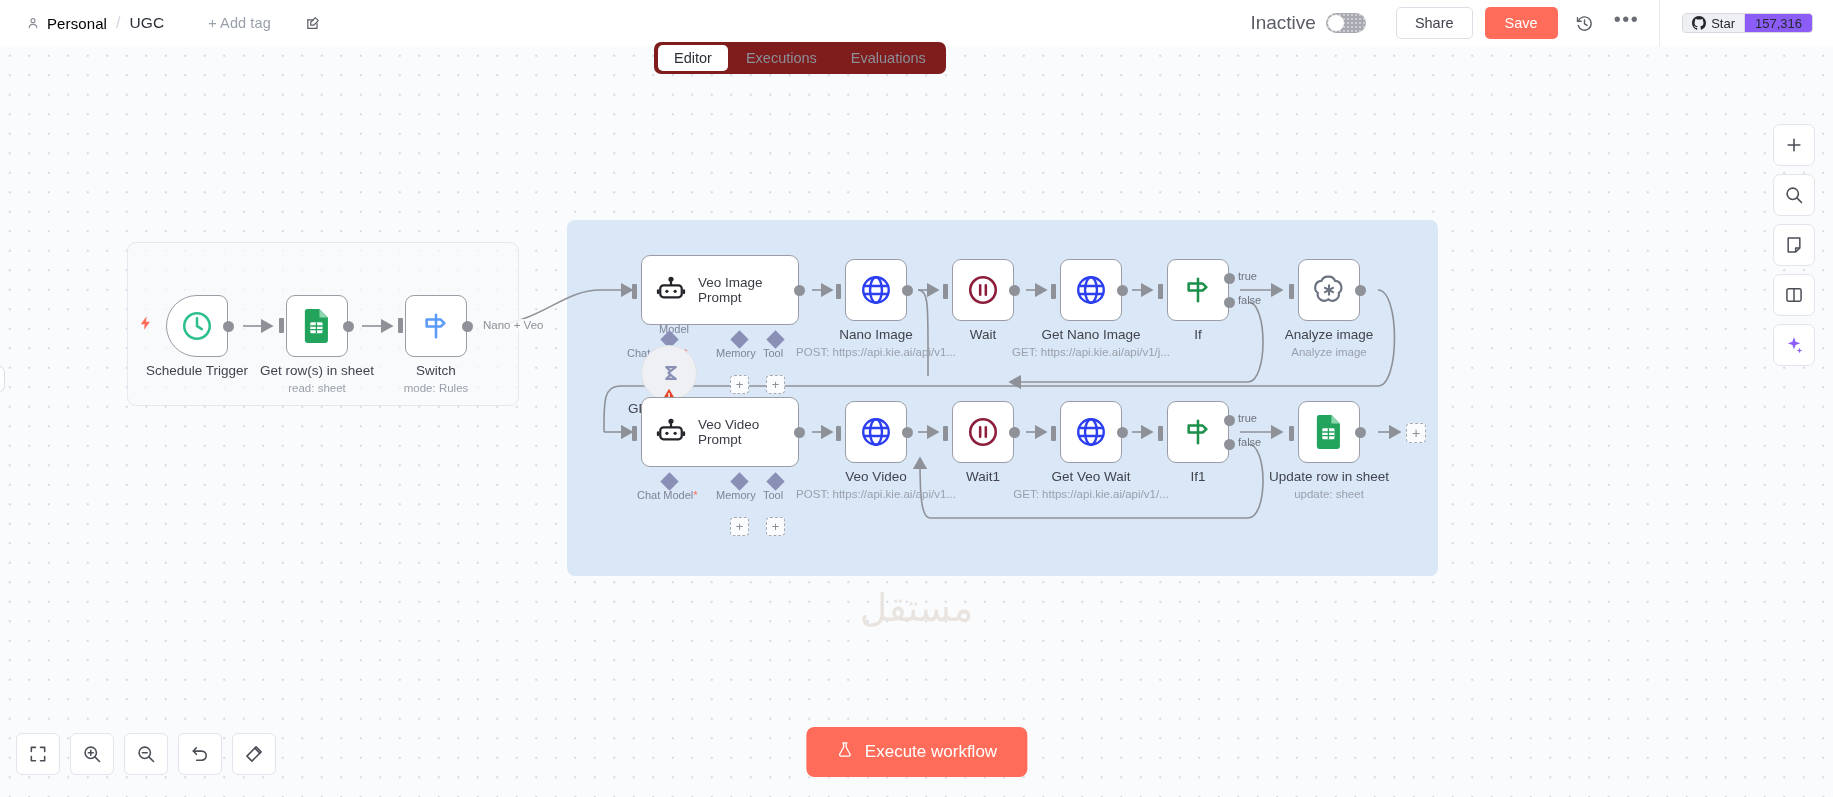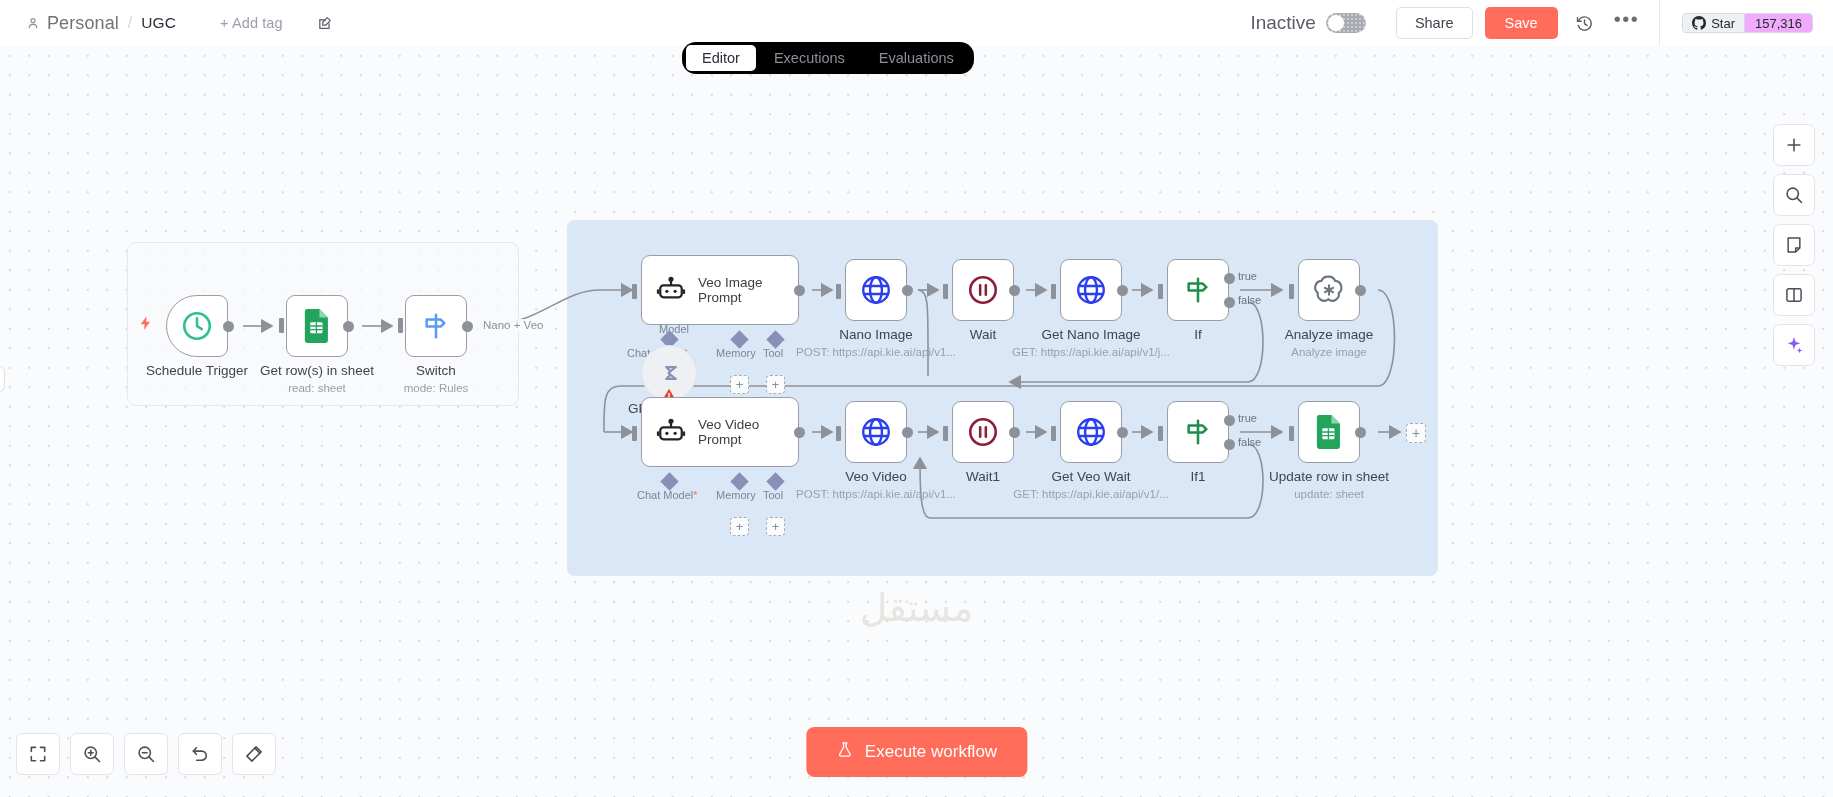--- a/index.html
+++ b/index.html
@@ -10,21 +10,21 @@
   }
   #app { position: relative; width: 1833px; height: 797px; }
 
   
   .topbar {
     position: absolute; top: 0; left: 0; width: 1833px; height: 46px;
     background: #fff; z-index: 40;
   }
   .tb-left { position: absolute; left: 26px; top: 0; height: 46px; display: flex; align-items: center; gap: 0; }
   .person-icon { width: 14px; height: 14px; margin-right: 7px; display: block; }
-  .crumb-personal { font-size: 18px; color: #737373; letter-spacing: .1px; }
+  .crumb-personal { font-size: 15px; color: #000000; letter-spacing: .1px; }
   .crumb-sep { font-size: 16px; color: #d3d6dd; margin: 0 9px; }
   .crumb-name { font-size: 15.5px; color: #2b2f38; letter-spacing: .1px; }
   .add-tag { font-size: 14.5px; color: #9aa0ab; margin-left: 44px; letter-spacing: .1px; cursor: pointer; }
   .pencil-btn { margin-left: 34px; width: 18px; height: 18px; display: flex; align-items: center; justify-content: center; cursor: pointer; }
 
   .tb-right { position: absolute; right: 0; top: 0; height: 46px; display: flex; align-items: center; }
   .inactive-label { font-size: 19px; color: #5a5d66; margin-right: 10px; }
   .toggle {
     width: 40px; height: 20px; border-radius: 10px;
     background: #a8aab2; position: relative; cursor: pointer;
@@ -43,27 +43,27 @@
   .btn-save {
     margin-left: 12px; height: 32px; padding: 0 20px; border: none;
     border-radius: 5px; background: #ff6d5a; color: #fff; font-size: 14.5px;
     font-family: inherit; display: flex; align-items: center; cursor: pointer;
   }
   .icon-btn { margin-left: 16px; width: 22px; height: 22px; display: flex; align-items: center; justify-content: center; cursor: pointer; color: #6a6d75; }
   .dots { margin-left: 18px; font-size: 20px; color: #6a6d75; letter-spacing: 1.5px; cursor: pointer; line-height: 10px; padding-bottom:8px;}
   .tb-divider { margin-left: 20px; width: 1px; height: 46px; background: #e8eaee; }
   .star-group { margin-left: 22px; margin-right: 20px; display: flex; height: 20px; border: 1px solid #d6d9df; border-radius: 4px; overflow: hidden; cursor: pointer; }
   .star-left { display: flex; align-items: center; gap: 5px; padding: 0 9px; background: #eef0f3; font-size: 13px; color: #24292f; }
-  .star-right { display: flex; align-items: center; padding: 0 10px; background: #f0abfc; font-size: 13px; color: #24292f; border-left: 1px solid #d6d9df; text-align: right; }
+  .star-right { display: flex; align-items: center; padding: 0 10px; background: #8b5cf6; font-size: 13px; color: #24292f; border-left: 1px solid #d6d9df; text-align: right; }
 
   
   .tabs {
     position: absolute; top: 42px; left: 654px; height: 32px;
-    background: #000000; border-radius: 14px; display: flex; align-items: center;
-    padding: 4px; gap: 2px; z-index: 41; margin-left: 28px;
+    background: #7f1d1d; border-radius: 7px; display: flex; align-items: center;
+    padding: 4px; gap: 2px; z-index: 41;
   }
   .tab { height: 26px; padding: 0 16px; display: flex; align-items: center; border-radius: 5px; font-size: 14.5px; color: #8a8f99; cursor: pointer; }
   .tab.active { background: #fff; color: #2b2f38; }
 
   
   .canvas {
     position: absolute; top: 46px; left: 0; width: 1833px; height: 751px;
     background-color: #fafbfc;
     background-image: radial-gradient(circle, #d4d8e0 1px, transparent 1.1px);
     background-size: 19.5px 19.5px;

